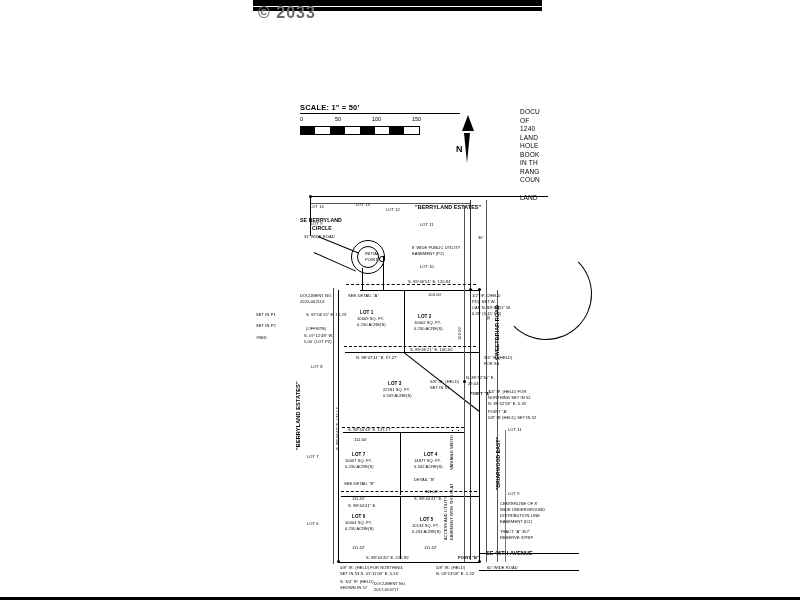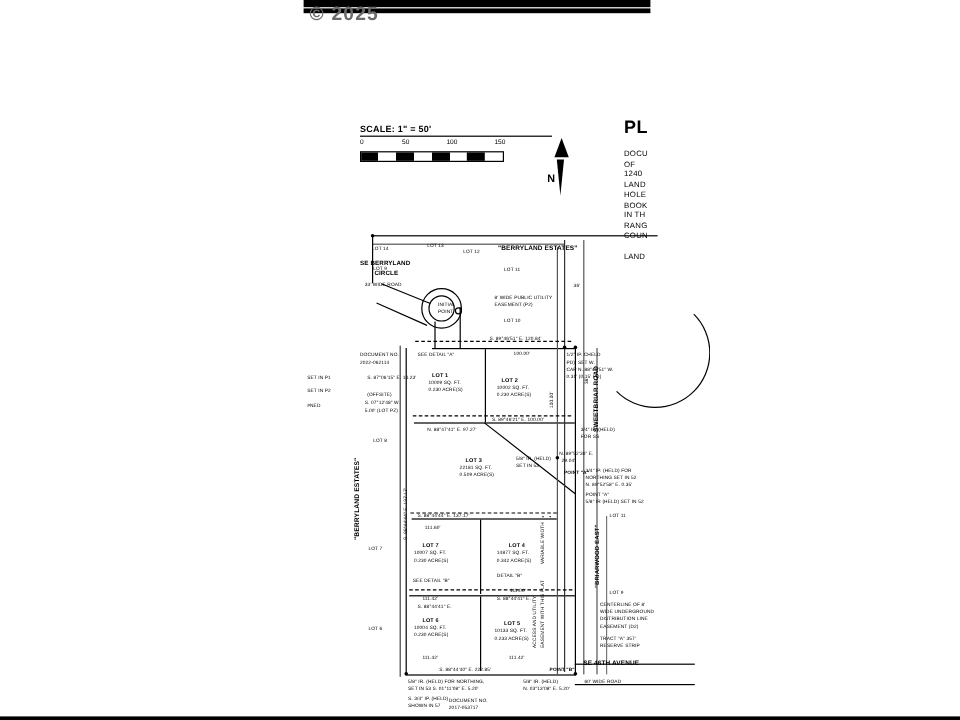--- a/index.html
+++ b/index.html
@@ -65,21 +65,21 @@
   .arc{position:absolute;border:1px solid #000;border-radius:50%;}
   .bottombar{position:absolute;left:0;bottom:0;width:800px;height:3px;background:#000;}
 </style>
 </head>
 <body>
 
 <div id="sheet">
 
   <div class="topbar bar-a"></div>
   <div class="topbar bar-b"></div>
-  <div class="watermark">© 2025</div>
+  <div class="watermark">© 2033</div>
 
   <div class="scale-box">
     <div class="scale-title">SCALE: 1" = 50'</div>
     <div class="scale-rule"></div>
     <div class="scale-ticks">
       <span class="t0">0</span>
       <span class="t50">50</span>
       <span class="t100">100</span>
       <span class="t150">150</span>
     </div>
@@ -91,21 +91,20 @@
     </div>
   </div>
 
   <div class="north">
     <div class="head"></div>
       <div class="tail"></div>
   </div>
   <div class="north-label">N</div>
 
   <div class="title-block">
-    <div class="tb-line1">PL</div>
     <div class="tb-body">
       <div>DOCU</div>
       <div>OF</div>
       <div>1240</div>
       <div>LAND</div>
       <div>HOLE</div>
       <div>BOOK</div>
       <div>IN TH</div>
       <div>RANG</div>
       <div>COUN</div>

